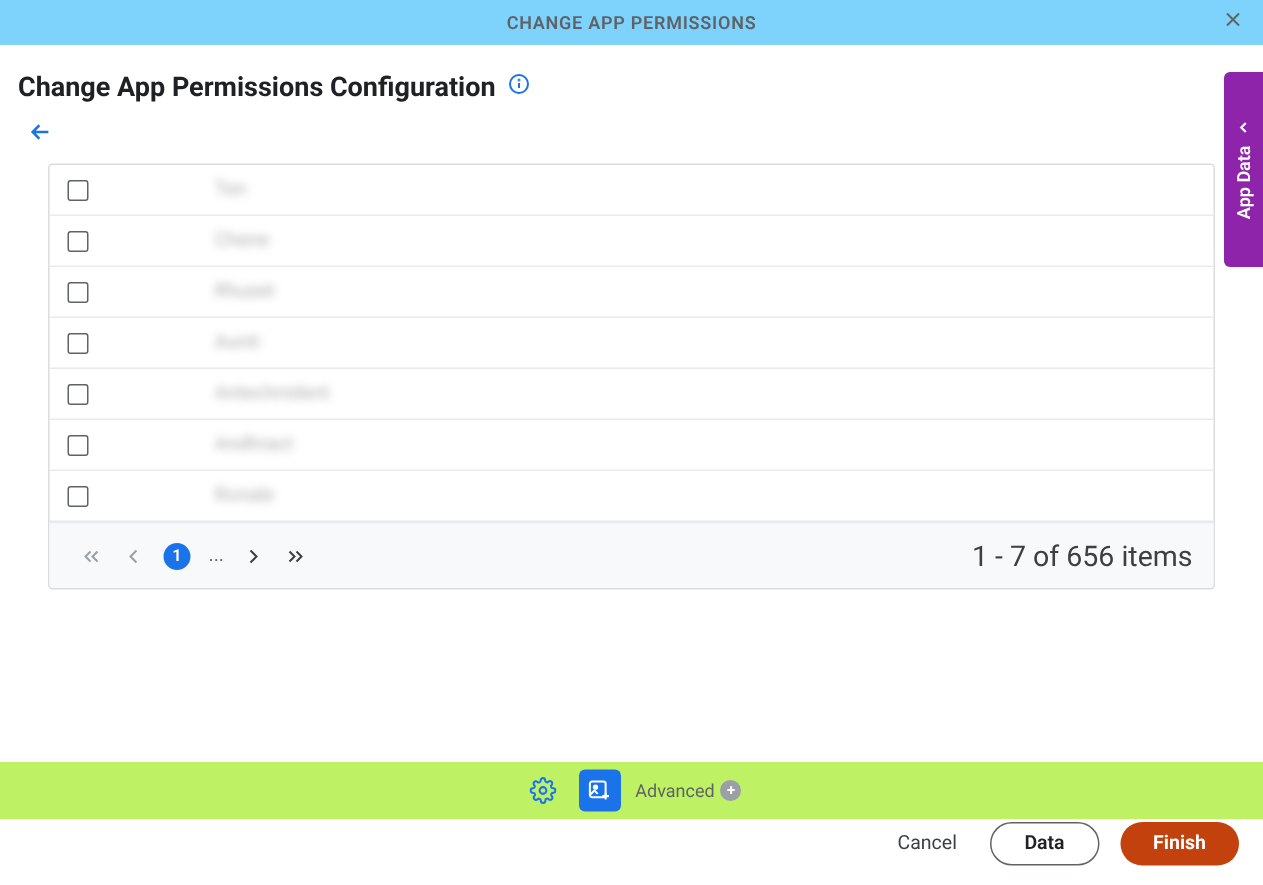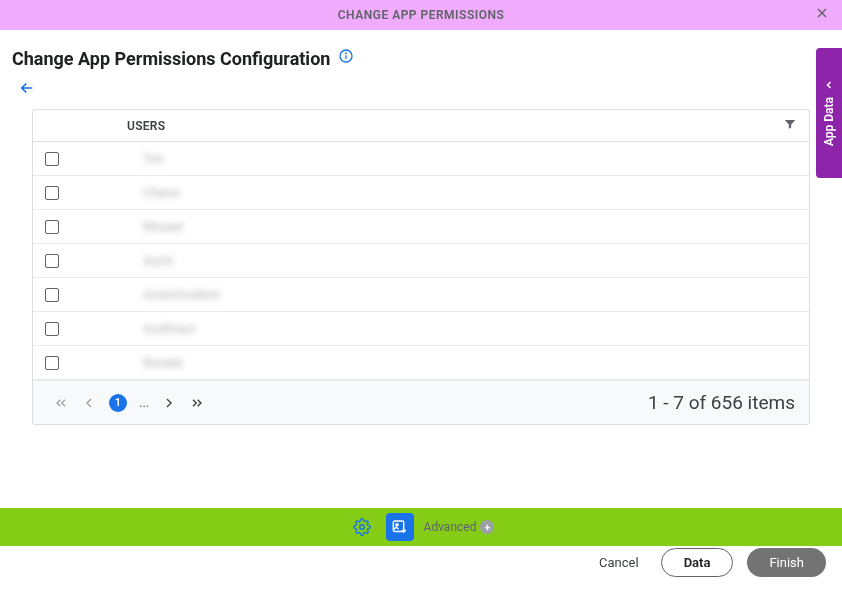--- a/index.html
+++ b/index.html
@@ -1,18 +1,18 @@
 <!DOCTYPE html>
 <html><head>
 <meta charset="utf-8">
 <style>
 * { margin: 0; padding: 0; box-sizing: border-box; }
 body { font-family: -apple-system, BlinkMacSystemFont, "Segoe UI", Roboto, Arial, sans-serif; background: #fff; width: 842px; height: 590px; overflow: hidden; position: relative; }
 
-.header-bar { background: #f0abfc; height: 30px; display: flex; align-items: center; justify-content: center; position: relative; }
+.header-bar { background: #7dd3fc; height: 30px; display: flex; align-items: center; justify-content: center; position: relative; }
 .header-title { font-size: 12px; font-weight: 600; color: #5f6368; letter-spacing: 0.5px; }
 .close-x { position: absolute; right: 12px; top: 50%; transform: translateY(-50%); cursor: pointer; color: #5f6368; }
 .close-x svg { width: 16px; height: 16px; }
 
 .page-title-row { display: flex; padding: 18px 20px 0 12px; }
 .page-title { font-size: 18px; font-weight: 700; color: #202124; }
 .info-icon { margin-left: 8px; color: #1a73e8; display: flex; }
 .info-icon svg { width: 16px; height: 16px; }
 
 .back-row { padding: 10px 12px 8px 18px; }
@@ -37,32 +37,32 @@
 .page-num { width: 18px; height: 18px; background: #1a73e8; color: #fff; border-radius: 50%; display: flex; align-items: center; justify-content: center; font-size: 11px; font-weight: 600; margin: 0 6px; }
 .ellipsis { color: #5f6368; margin: 0 6px; font-size: 13px; }
 .pager-spacer { flex: 1; }
 .pager-info { font-size: 19px; color: #3c4043; }
 
 .side-tab { position: absolute; right: 0; top: 48px; width: 26px; height: 130px; background: #8e24aa; border-radius: 4px 0 0 4px; display: flex; align-items: center; justify-content: center; color: #fff; cursor: pointer; }
 .side-tab-inner { display: flex; flex-direction: column; align-items: center; gap: 6px; }
 .side-tab-text { writing-mode: vertical-rl; transform: rotate(180deg); font-size: 12px; font-weight: 600; }
 .side-tab svg { width: 12px; height: 12px; }
 
-.toolbar { position: absolute; bottom: 44px; left: 0; right: 0; height: 38px; background: #84cc16; display: flex; align-items: center; justify-content: center; gap: 10px; }
+.toolbar { position: absolute; bottom: 44px; left: 0; right: 0; height: 38px; background: #bef264; display: flex; align-items: center; justify-content: center; gap: 10px; }
 .tool-icon { width: 28px; height: 28px; display: flex; align-items: center; justify-content: center; border-radius: 4px; cursor: pointer; }
 .tool-icon.gear { color: #1a73e8; }
 .tool-icon.active { background: #1a73e8; color: #fff; }
 .tool-icon svg { width: 18px; height: 18px; }
 .advanced-lbl { font-size: 12px; color: #5f6368; display: flex; align-items: center; gap: 4px; cursor: pointer;}
 .plus-circle { width: 14px; height: 14px; background: #9aa0a6; color: #fff; border-radius: 50%; display:flex; align-items:center; justify-content:center; font-size:10px; font-weight:bold;}
 
 .footer { position: absolute; bottom: 0; left: 0; right: 0; height: 56px; display: flex; align-items: center; justify-content: flex-end; padding: 0 16px; gap: 14px; }
 .btn-cancel { font-size: 13px; color: #3c4043; cursor: pointer; padding: 6px 8px; }
 .btn-prev { font-size: 13px; color: #202124; border: 1.5px solid #5f6368; border-radius: 16px; padding: 6px 22px; cursor: pointer; background: #fff; font-weight: 600;}
-.btn-finish { font-size: 13px; color: #fff; background: #737373; border-radius: 16px; padding: 7px 22px; cursor: pointer; font-weight: 400; }
+.btn-finish { font-size: 13px; color: #fff; background: #c2410c; border-radius: 16px; padding: 7px 22px; cursor: pointer; font-weight: 700; }
 </style>
 </head>
 <body>
 
 <div class="header-bar">
   <span class="header-title">CHANGE APP PERMISSIONS</span>
   <span class="close-x">
     <svg viewBox="0 0 24 24" fill="none" stroke="currentColor" stroke-width="2">
         <path d="M18 6L6 18M6 6l12 12"></path>
       </svg>
@@ -82,29 +82,20 @@
 
 <div class="back-row">
   <span class="back-arrow">
     <svg viewBox="0 0 24 24" fill="none" stroke="currentColor" stroke-width="2.2">
         <path d="M19 12H5M11 18l-6-6 6-6"></path>
       </svg>
   </span>
 </div>
 
 <div class="table-wrap">
-  <div class="table-head">
-    <div class="col-check"></div>
-    <div class="col-user-head">USERS</div>
-    <span class="filter-icon">
-      <svg viewBox="0 0 24 24" fill="currentColor">
-          <path d="M3 5h18l-7 8v5l-4 2v-7L3 5z"></path>
-        </svg>
-    </span>
-  </div>
 
   <div class="table-row">
     <div class="col-check">
         <div class="checkbox"></div>
       </div>
     <div class="user-cell">Ten</div>
   </div>
   <div class="table-row">
     <div class="col-check">
         <div class="checkbox"></div>

